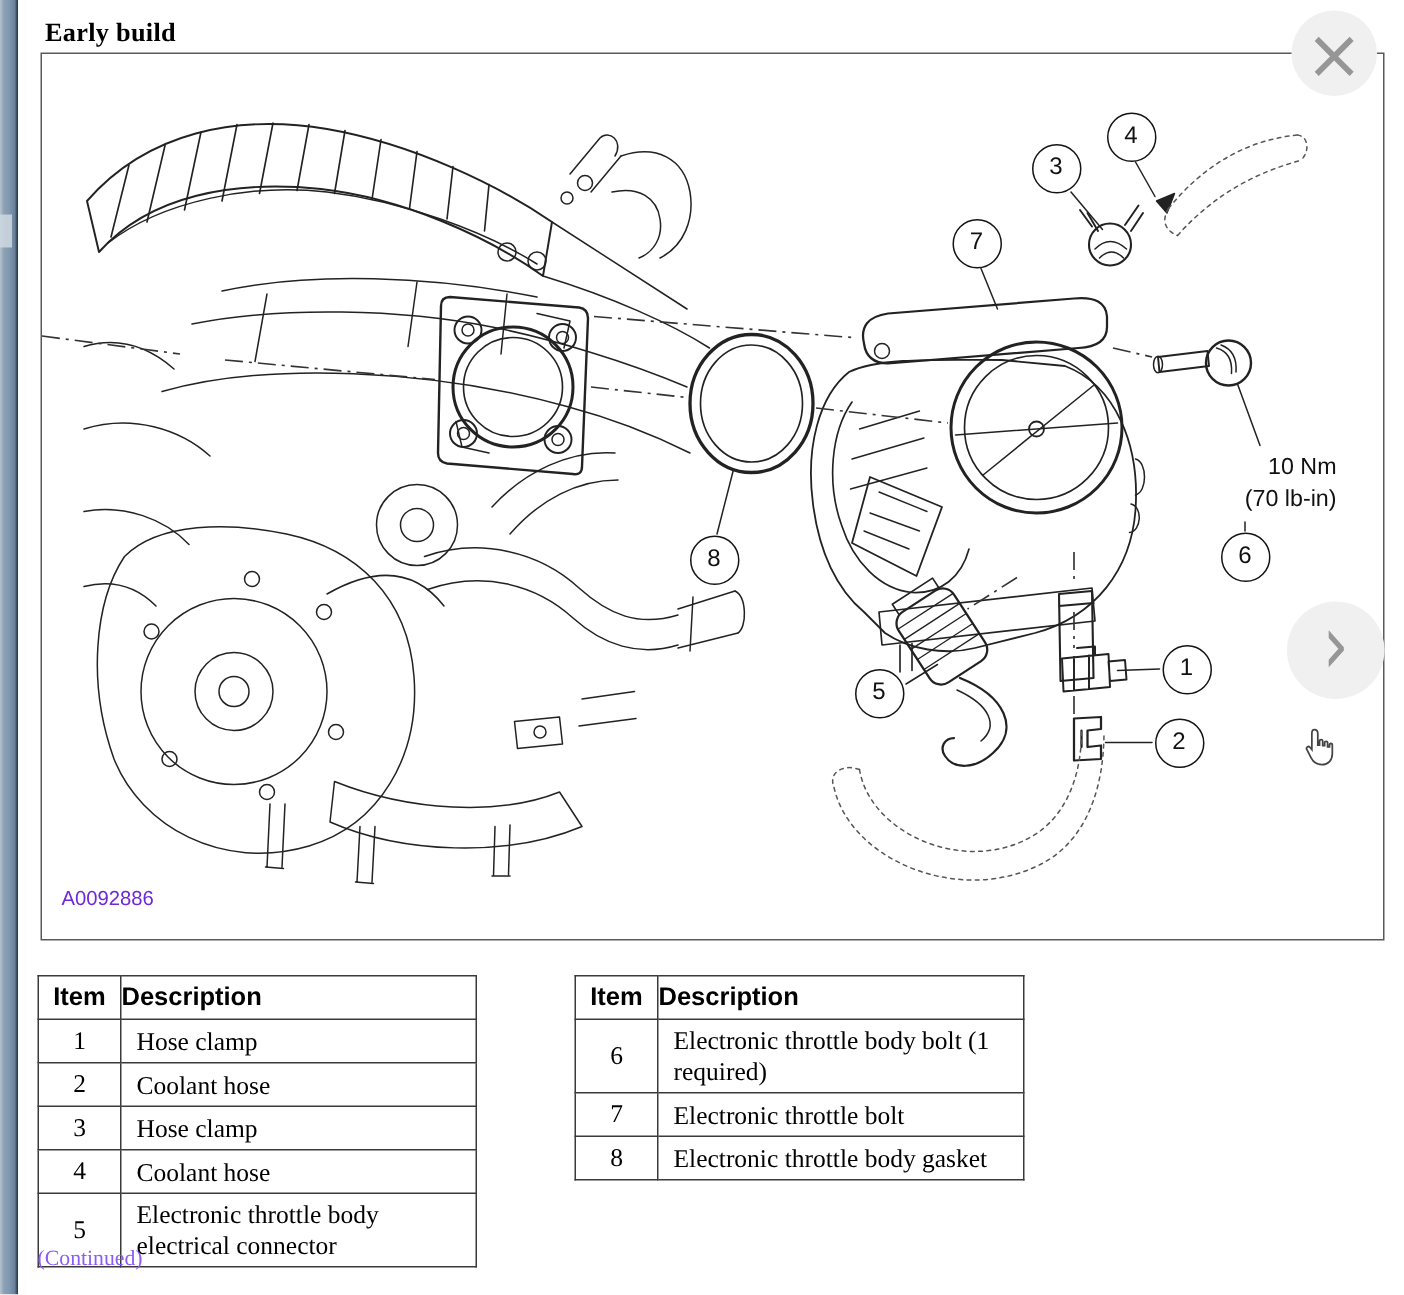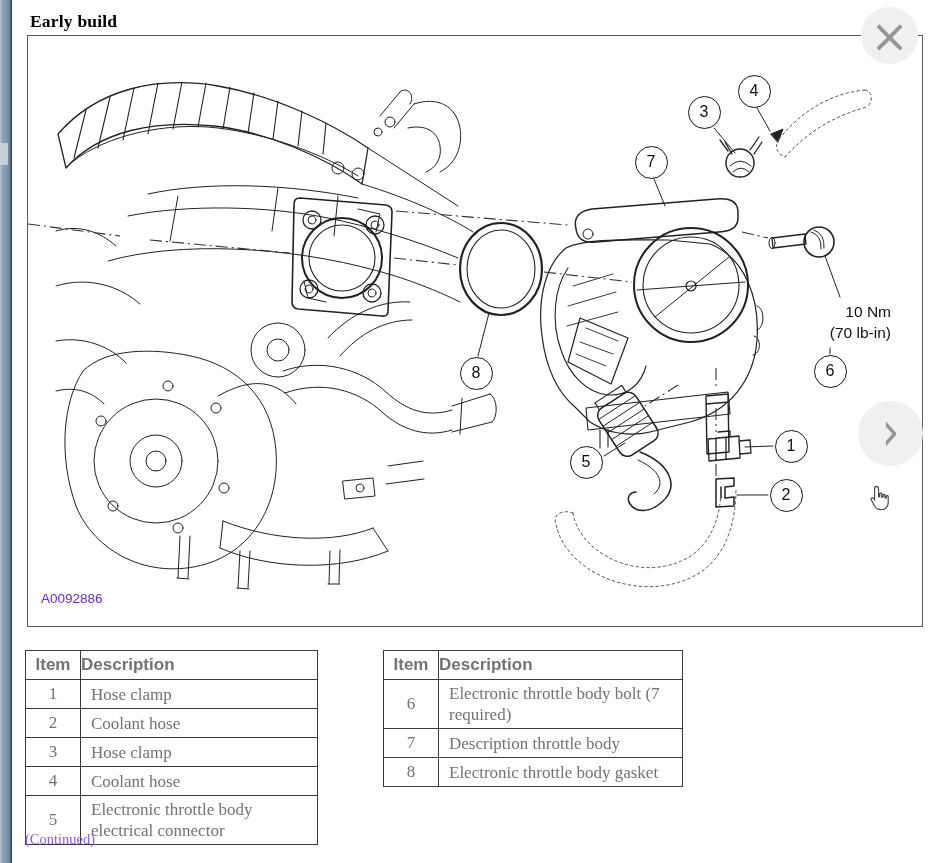--- a/index.html
+++ b/index.html
@@ -42,21 +42,21 @@
     position:absolute;border-radius:50%;background:#f0f0f0;color:#969696;
     display:flex;align-items:center;justify-content:center;z-index:10;
     font-family:"DejaVu Sans",sans-serif;cursor:pointer;user-select:none;
   }
   .close-btn{left:861px;top:7px;width:57px;height:57px;font-size:46px;font-weight:400;line-height:1;}
   .next-btn{left:858px;top:401px;width:65px;height:65px;font-size:44px;padding-bottom:6px;box-sizing:border-box;}
   .next-btn span{transform:scaleY(1.25);display:block;}
   
   .parts-table{
     position:absolute;border-collapse:collapse;background:#fff;
-    font:17px "Liberation Serif",serif;color:#737373;table-layout:fixed;
+    font:17px "Liberation Serif",serif;color:#000000;table-layout:fixed;
   }
   .parts-table.t-left{left:25px;top:650px;width:293px;}
   .parts-table.t-right{left:383px;top:650px;width:300px;}
   .parts-table th,.parts-table td{border:1.6px solid #3a3a3a;vertical-align:middle;}
   .parts-table th{
     font:bold 17px "Liberation Sans",sans-serif;text-align:left;
     padding:3px 0;height:22px;
   }
   .parts-table th.col-item{width:50px;text-align:center;padding:3px 2px;}
   .parts-table td.cell-item{text-align:center;height:24px;padding:2px;}
@@ -271,25 +271,25 @@
 <table class="parts-table t-right">
     <thead>
       <tr>
         <th class="col-item">Item</th>
         <th class="col-desc">Description</th>
       </tr>
     </thead>
     <tbody>
       <tr>
         <td class="cell-item">6</td>
-        <td class="cell-desc">Electronic throttle body bolt (7 required)</td>
+        <td class="cell-desc">Electronic throttle body bolt (1 required)</td>
       </tr>
       <tr>
         <td class="cell-item">7</td>
-        <td class="cell-desc">Description throttle body</td>
+        <td class="cell-desc">Electronic throttle bolt</td>
       </tr>
       <tr>
         <td class="cell-item">8</td>
         <td class="cell-desc">Electronic throttle body gasket</td>
       </tr>
     </tbody>
   </table>
 
 <div class="continued">(Continued)</div>
 

